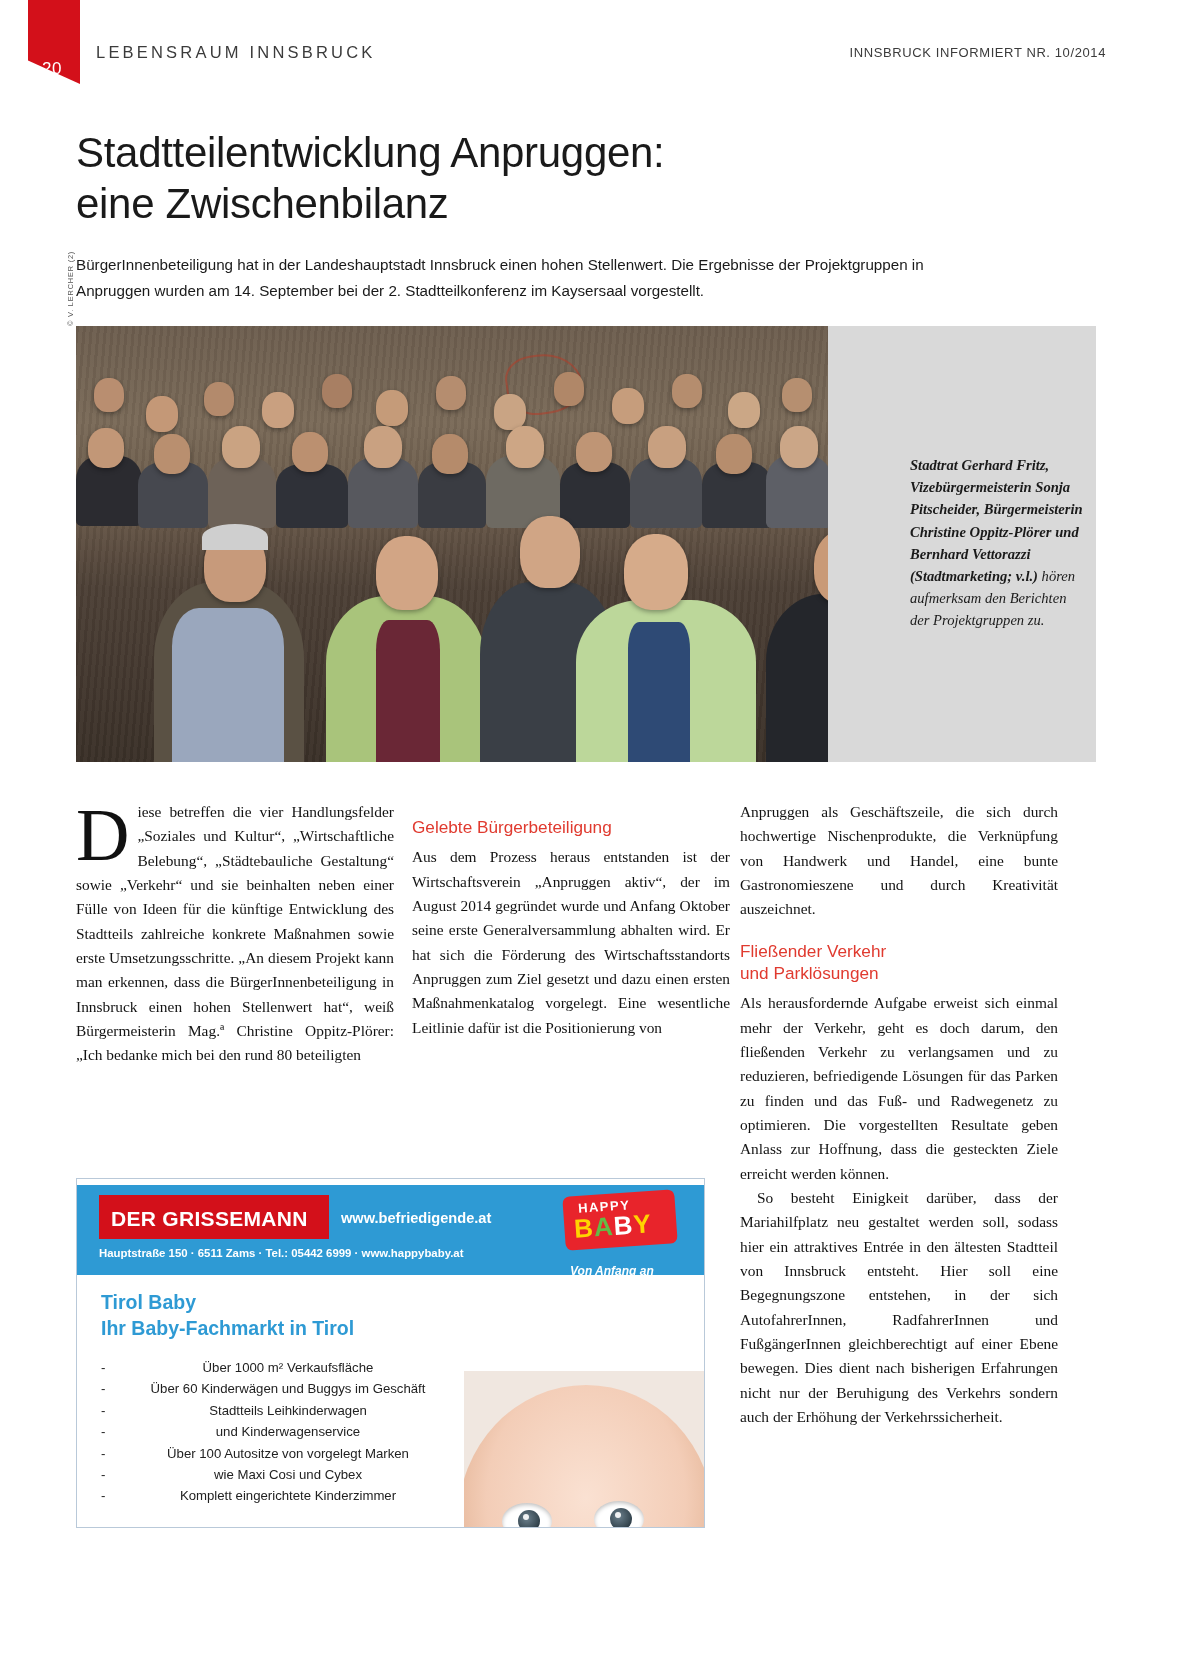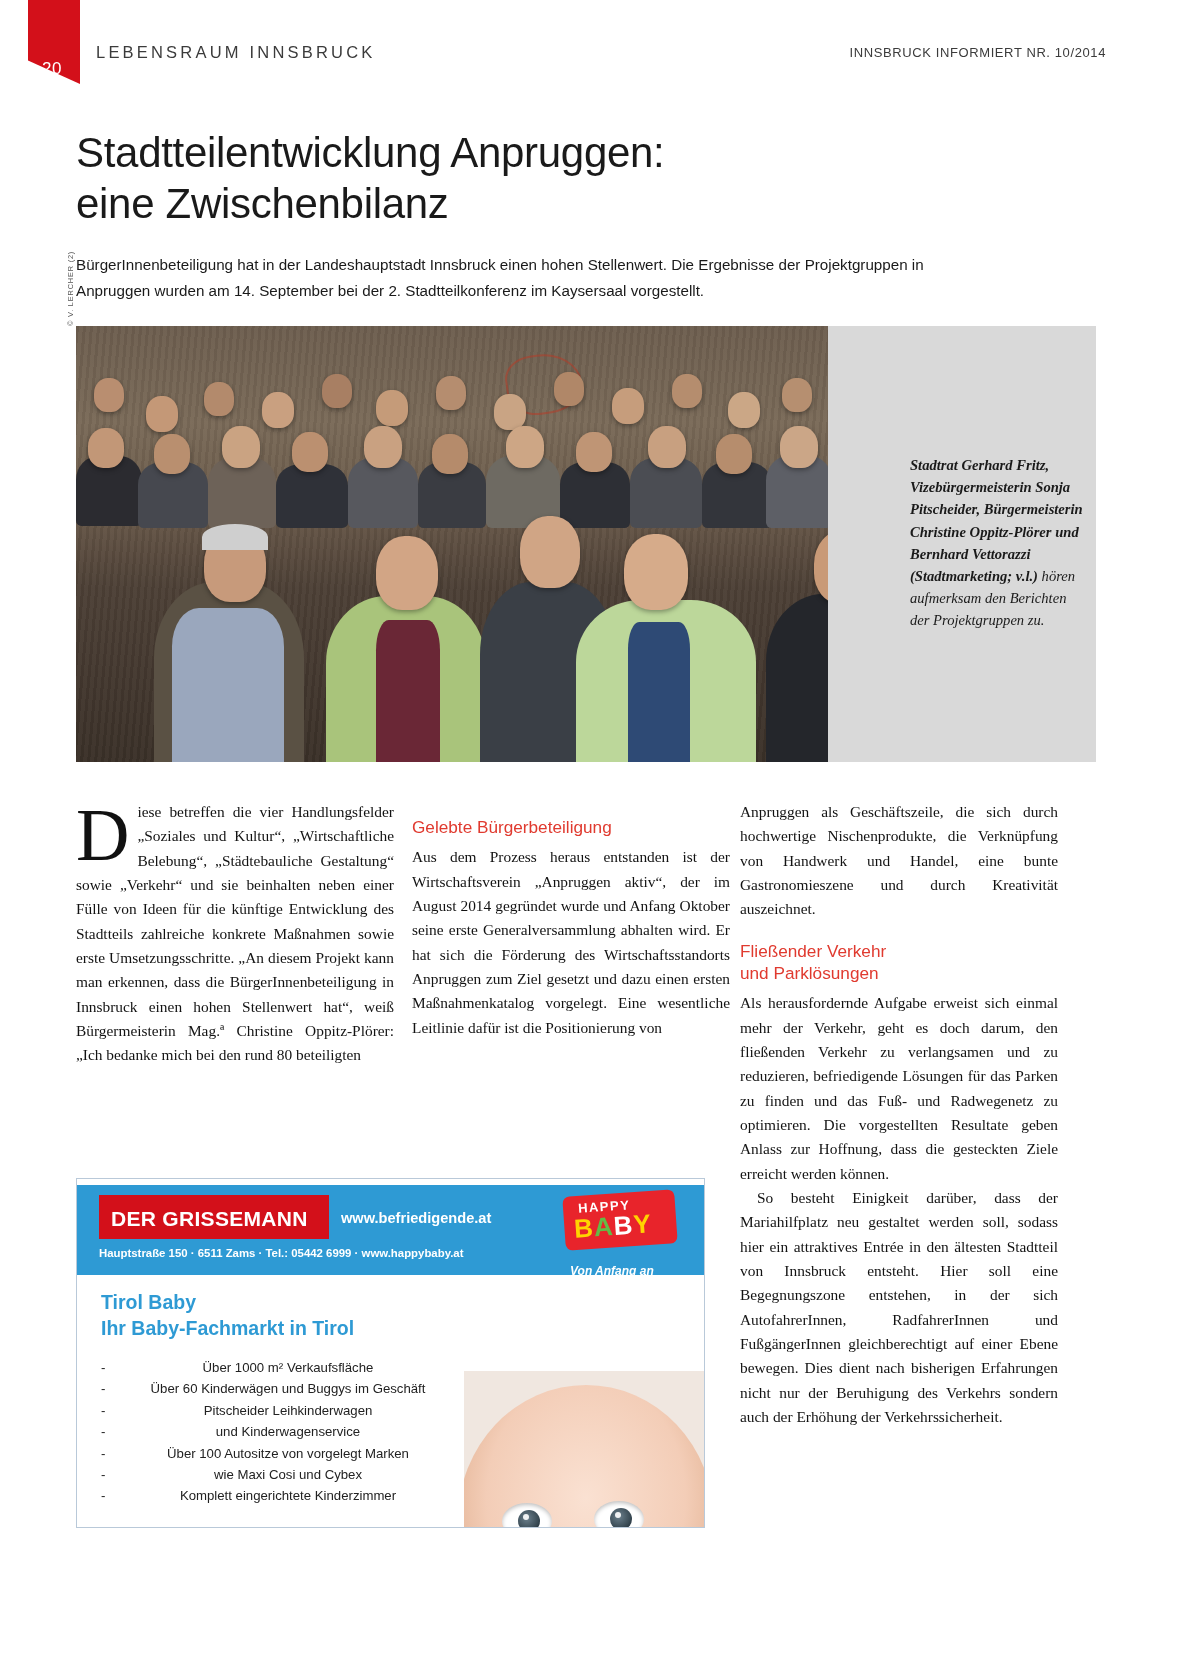--- a/index.html
+++ b/index.html
@@ -510,21 +510,21 @@
       <div class="hb-tag">Von Anfang an glücklich</div>
     </div>
   </div>
 
   <div class="ad-body">
     <div class="ad-head1">Tirol Baby</div>
     <div class="ad-head2">Ihr Baby-Fachmarkt in Tirol</div>
     <ul class="ad-list">
       <li>Über 1000 m² Verkaufsfläche</li>
       <li>Über 60 Kinderwägen und Buggys im Geschäft</li>
-      <li>Pitscheider Leihkinderwagen</li>
+      <li>Stadtteils Leihkinderwagen</li>
       <li style="padding-left:14px">und Kinderwagenservice</li>
       <li>Über 100 Autositze von vorgelegt Marken</li>
       <li style="padding-left:14px">wie Maxi Cosi und Cybex</li>
       <li>Komplett eingerichtete Kinderzimmer</li>
     </ul>
 
     <div class="baby-photo">
       <div class="baby-face">
         <div class="baby-eye" style="left:44px; top:118px;">
             <div class="iris"></div>

